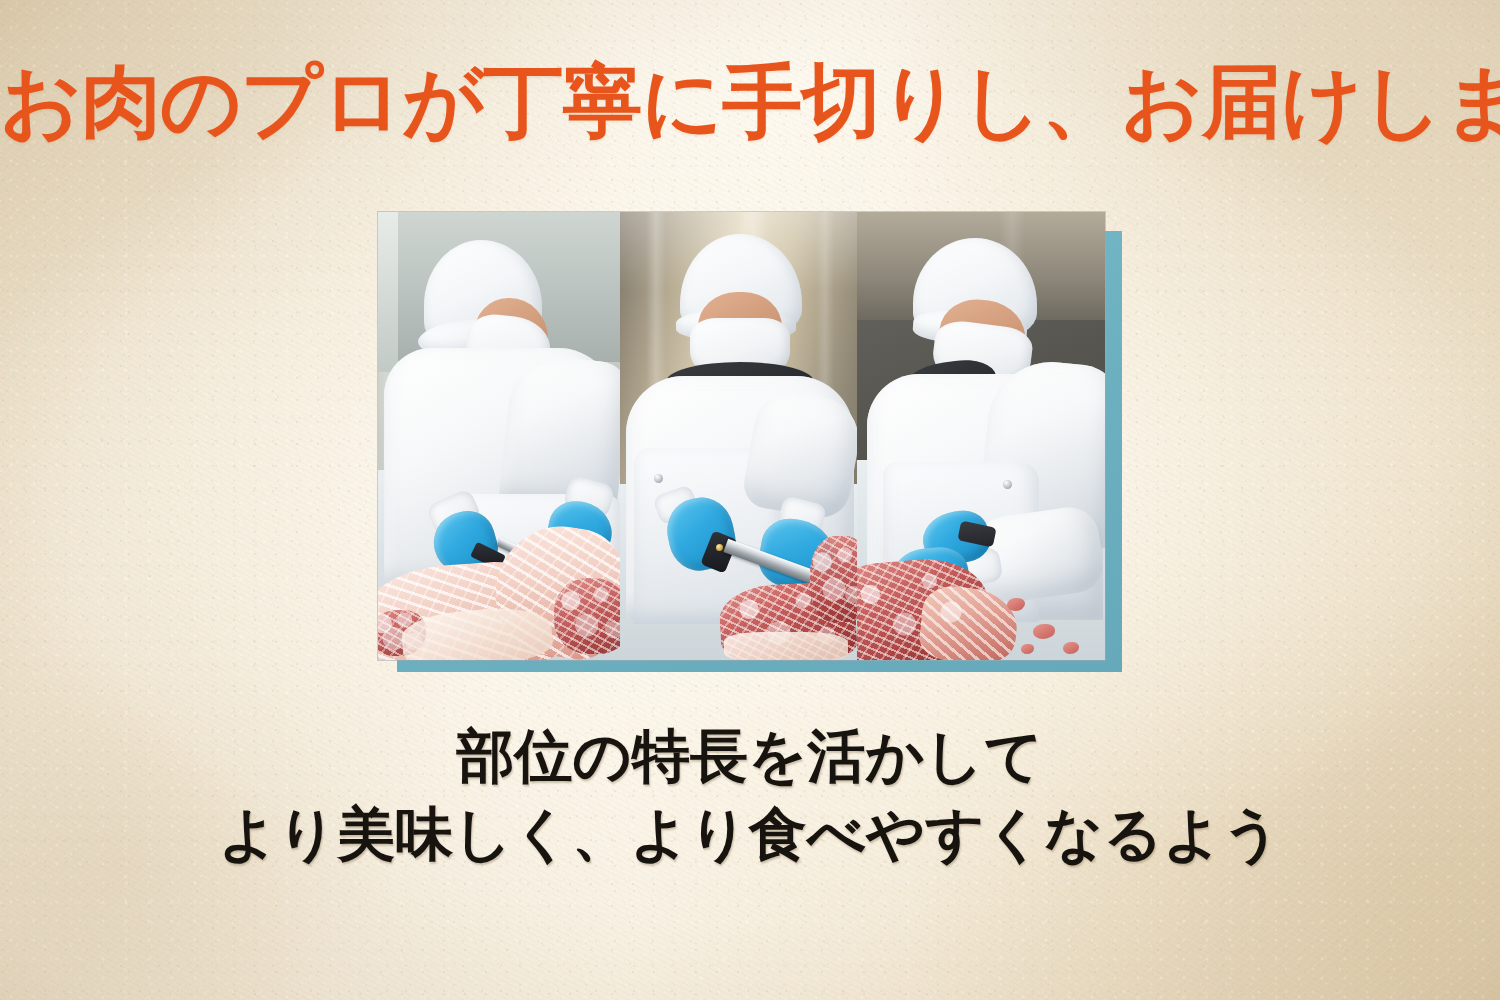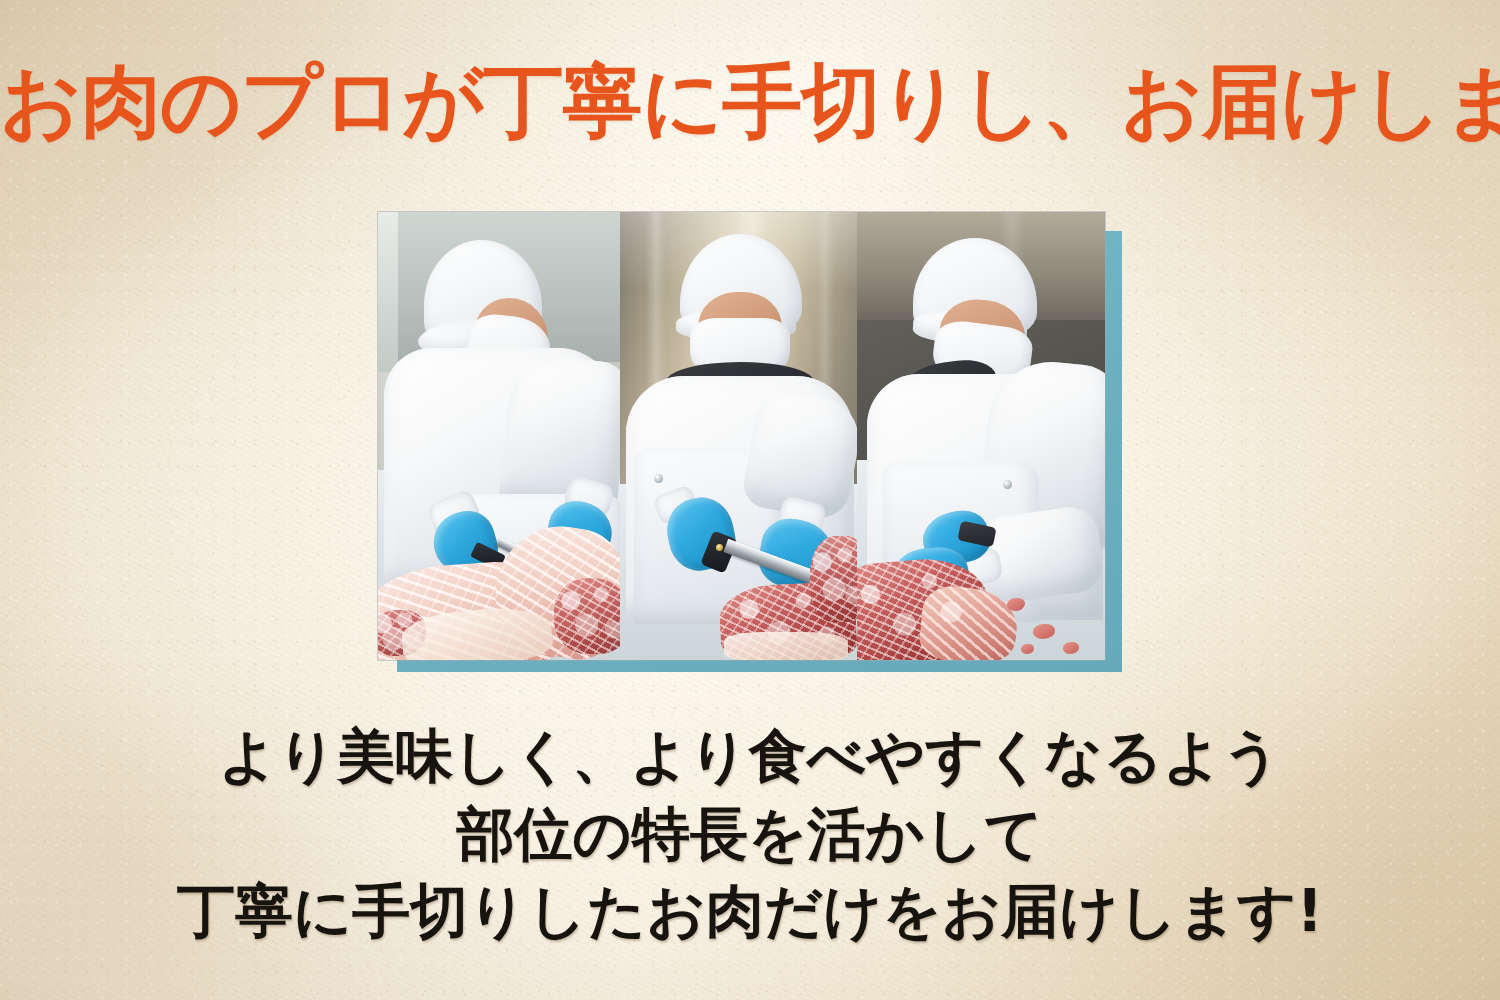--- a/index.html
+++ b/index.html
@@ -349,18 +349,17 @@
       <div class="meat" style="left:-18px;top:348px;width:150px;height:102px;border-radius:28% 46% 34% 26%;transform:rotate(-5deg);"></div>
       <div class="meat lean" style="left:64px;top:376px;width:96px;height:74px;border-radius:34% 52% 36% 28%;transform:rotate(6deg);"></div>
       <span class="scrap" style="left:150px;top:386px;width:18px;height:13px;"></span>
       <span class="scrap" style="left:176px;top:412px;width:22px;height:15px;"></span>
       <span class="scrap" style="left:206px;top:430px;width:16px;height:12px;"></span>
       <span class="scrap" style="left:164px;top:432px;width:13px;height:10px;"></span>
     </div>
   </div>
 
   <div class="subcopy">
+    <span class="ln l1">部位の特長を活かして</span>
     <span class="ln l2">より美味しく、より食べやすくなるよう</span>
-    <span class="ln l1">部位の特長を活かして</span>
-    <span class="ln l3">丁寧に手切りしたお肉だけをお届けします!</span>
   </div>
 
 </div>
 
 </body></html>

